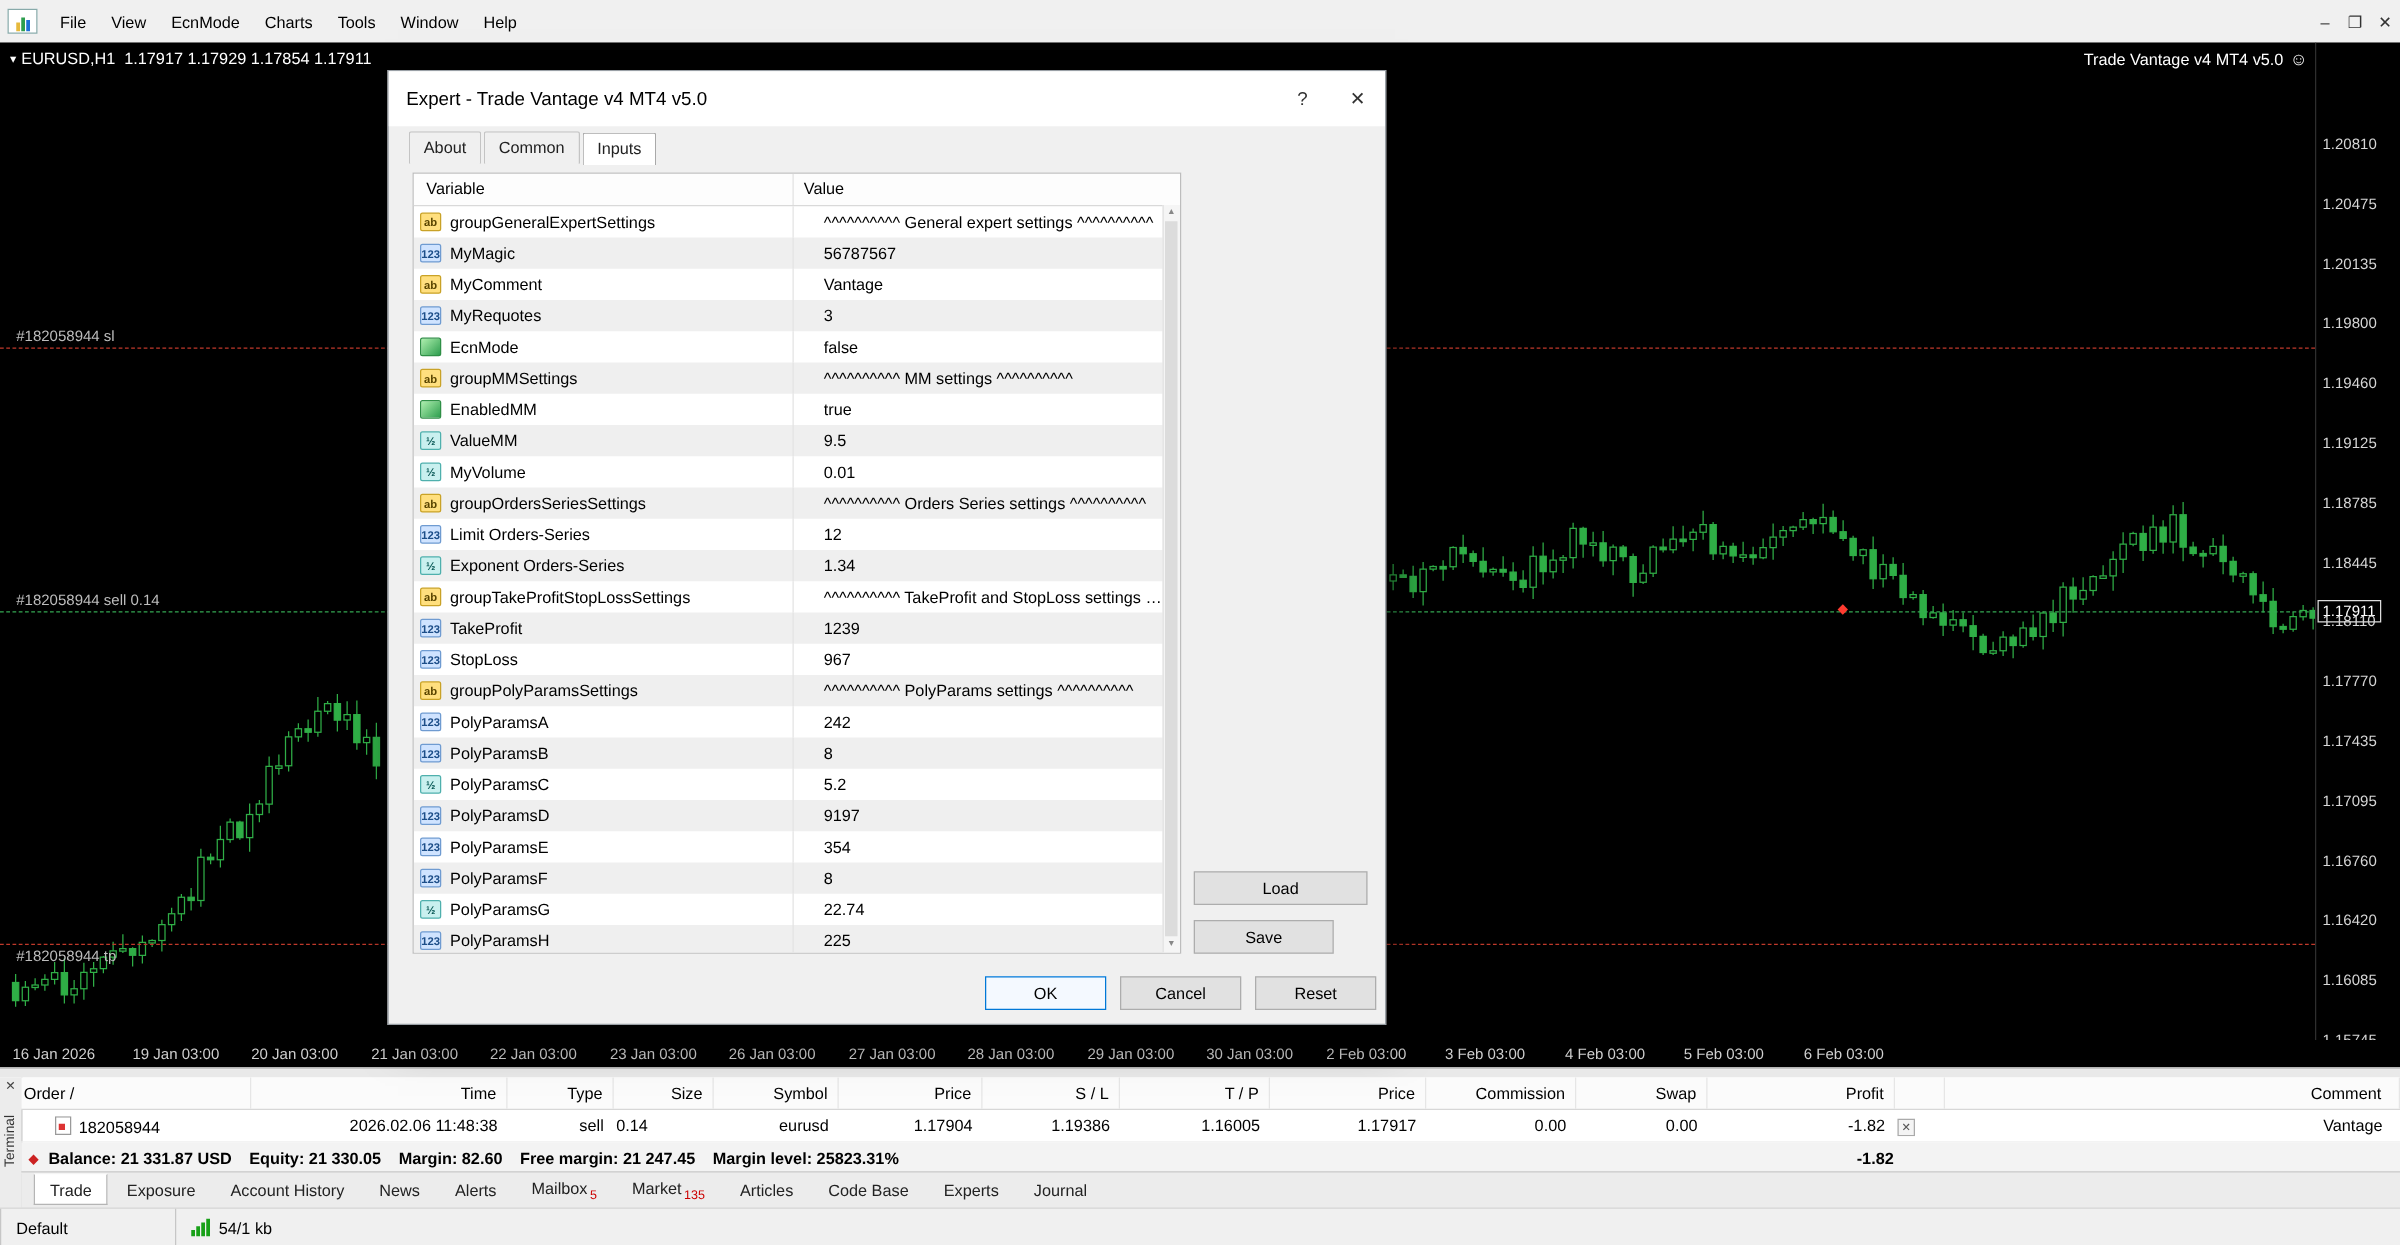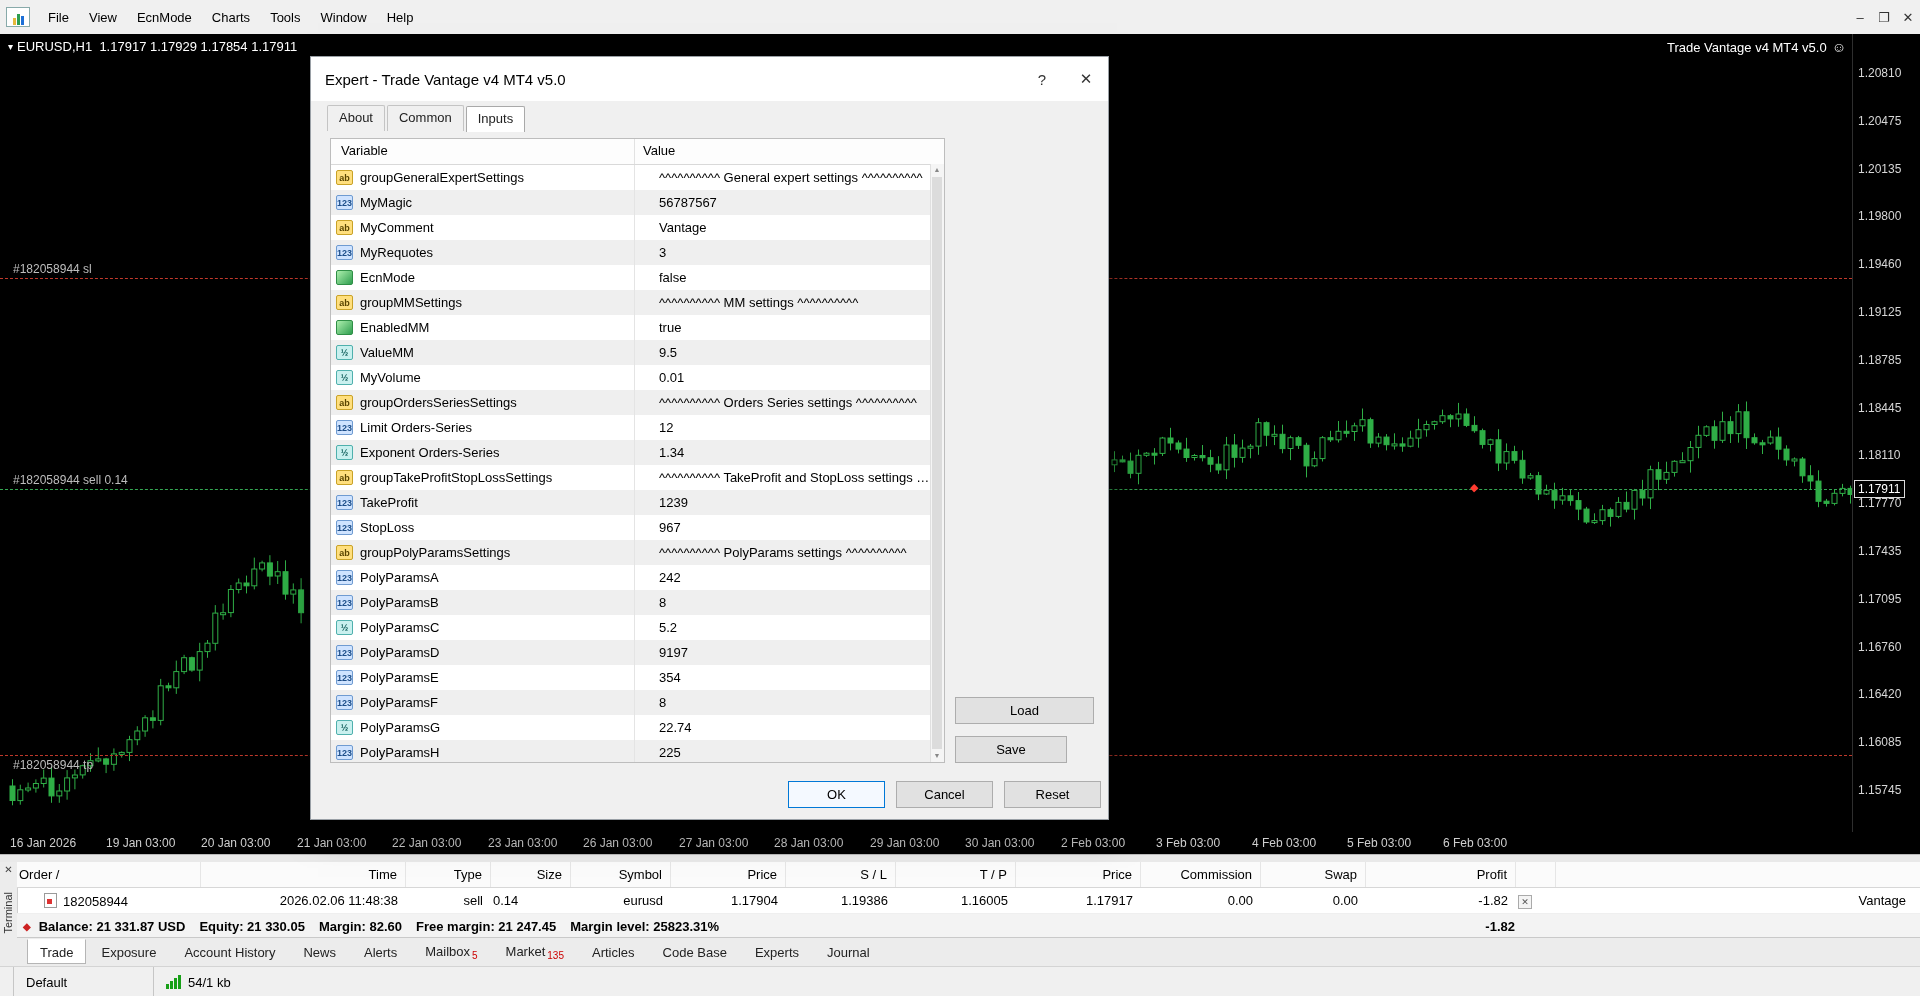--- a/index.html
+++ b/index.html
@@ -17,21 +17,21 @@
   .app-logo i:nth-child(2){height:11px;}
   .app-logo i:nth-child(3){height:9px;background:#1d6fd6;}
   .menu-item{padding:0 10px;font-size:13px;line-height:33px;cursor:default;}
   #win-controls{margin-left:auto;display:flex;}
   .win-btn{width:24px;height:33px;text-align:center;line-height:33px;font-size:13px;color:#333;}
 
   
   #chart{position:absolute;top:34px;left:0;width:1920px;height:798px;background:#000;overflow:hidden;}
   #candles{position:absolute;top:0;left:0;}
   #axis-divider{position:absolute;top:0;left:1852px;width:1px;height:798px;background:#2e2e2e;}
-  .price-label{position:absolute;left:1858px;color:#d6d6d6;font-size:12px;line-height:14px;}
+  .price-label{position:absolute;left:1858px;color:#d6d6d6;font-size:12px;line-height:14px;margin-top:42px;}
   #current-price{position:absolute;left:1854px;top:446px;height:16px;line-height:16px;padding:0 3px;
                  background:#000;border:1px solid #dcdcdc;color:#fff;font-size:12px;}
   .hline{position:absolute;left:0;width:1852px;height:0;border-top:1px dashed #c0392b;}
   .hline.green{border-top-color:#35a853;}
   .chart-note{position:absolute;color:#bdbdbd;font-size:12px;white-space:nowrap;}
   #chart-info{position:absolute;left:8px;top:5px;color:#fff;font-size:13px;white-space:pre;}
   #chart-dropdown{color:#fff;font-size:10px;margin-right:4px;}
   #ea-label{position:absolute;right:74px;top:5px;color:#fff;font-size:13px;display:flex;align-items:center;gap:5px;}
   #ea-smiley{font-size:14px;color:#fff;}
   #sell-marker{position:absolute;left:1470px;top:448px;color:#ff3b30;font-size:11px;line-height:11px;}
@@ -67,21 +67,21 @@
              border-top:1px solid #c9c9c9;display:flex;align-items:center;padding-left:10px;}
   .term-tab{padding:3px 12px;font-size:13px;color:#222;border:1px solid transparent;margin-right:2px;}
   .term-tab.active{background:#fff;border-color:#b5b5b5;border-top-color:#fdfdfd;margin-top:-2px;padding-top:5px;}
   .tab-badge{color:#cc0000;font-size:10px;vertical-align:sub;margin-left:2px;}
 
   
   #statusbar{position:absolute;top:966px;left:0;width:1920px;height:30px;background:#f0f0f0;
              border-top:1px solid #d4d4d4;display:flex;align-items:center;font-size:13px;}
   .sb-help{flex:1;padding-left:10px;}
   .sb-box{border-left:1px solid #c6c6c6;height:100%;display:flex;align-items:center;padding:0 12px;box-sizing:border-box;}
-  #sb-profile{width:140px;margin-left:13px;}
+  #sb-profile{width:140px;}
   #sb-quote{width:560px;white-space:pre;overflow:hidden;}
   #sb-conn{width:190px;}
   .bars{display:inline-flex;align-items:flex-end;gap:1px;margin-right:7px;}
   .bars i{display:block;width:3px;background:#18a018;}
   .bars i:nth-child(1){height:5px;} .bars i:nth-child(2){height:8px;}
   .bars i:nth-child(3){height:11px;} .bars i:nth-child(4){height:14px;}
 
   
   #dialog{position:absolute;left:310px;top:56px;width:797px;height:762px;background:#f0f0f0;
           border:1px solid #9aa0a6;box-shadow:8px 12px 30px rgba(0,0,0,.5);}
@@ -489,20 +489,21 @@
           <div class="tcell" style="width: 80px; text-align: right;">Size</div>
           <div class="tcell" style="width: 100px; text-align: right;">Symbol</div>
           <div class="tcell" style="width: 115px; text-align: right;">Price</div>
           <div class="tcell" style="width: 110px; text-align: right;">S / L</div>
           <div class="tcell" style="width: 120px; text-align: right;">T / P</div>
           <div class="tcell" style="width: 125px; text-align: right;">Price</div>
           <div class="tcell" style="width: 120px; text-align: right;">Commission</div>
           <div class="tcell" style="width: 105px; text-align: right;">Swap</div>
           <div class="tcell" style="width: 150px; text-align: right;">Profit</div>
           <div class="tcell" style="width: 40px;"></div>
+          <div class="tcell" style="flex: 1 1 0%; text-align: right; padding-right: 14px;">Comment</div>
         </div>
       <div id="order-row" class="term-row">
           <div class="tcell" style="width: 184px; text-align: left; padding-left: 23px;"><span class="ordico"></span><span>182058944</span></div>
           <div class="tcell" style="width: 205px; text-align: right;">2026.02.06 11:48:38</div>
           <div class="tcell" style="width: 85px; text-align: right;">sell</div>
           <div class="tcell" style="width: 80px; text-align: left;">0.14</div>
           <div class="tcell" style="width: 100px; text-align: right;">eurusd</div>
           <div class="tcell" style="width: 115px; text-align: right;">1.17904</div>
           <div class="tcell" style="width: 110px; text-align: right;">1.19386</div>
           <div class="tcell" style="width: 120px; text-align: right;">1.16005</div>

